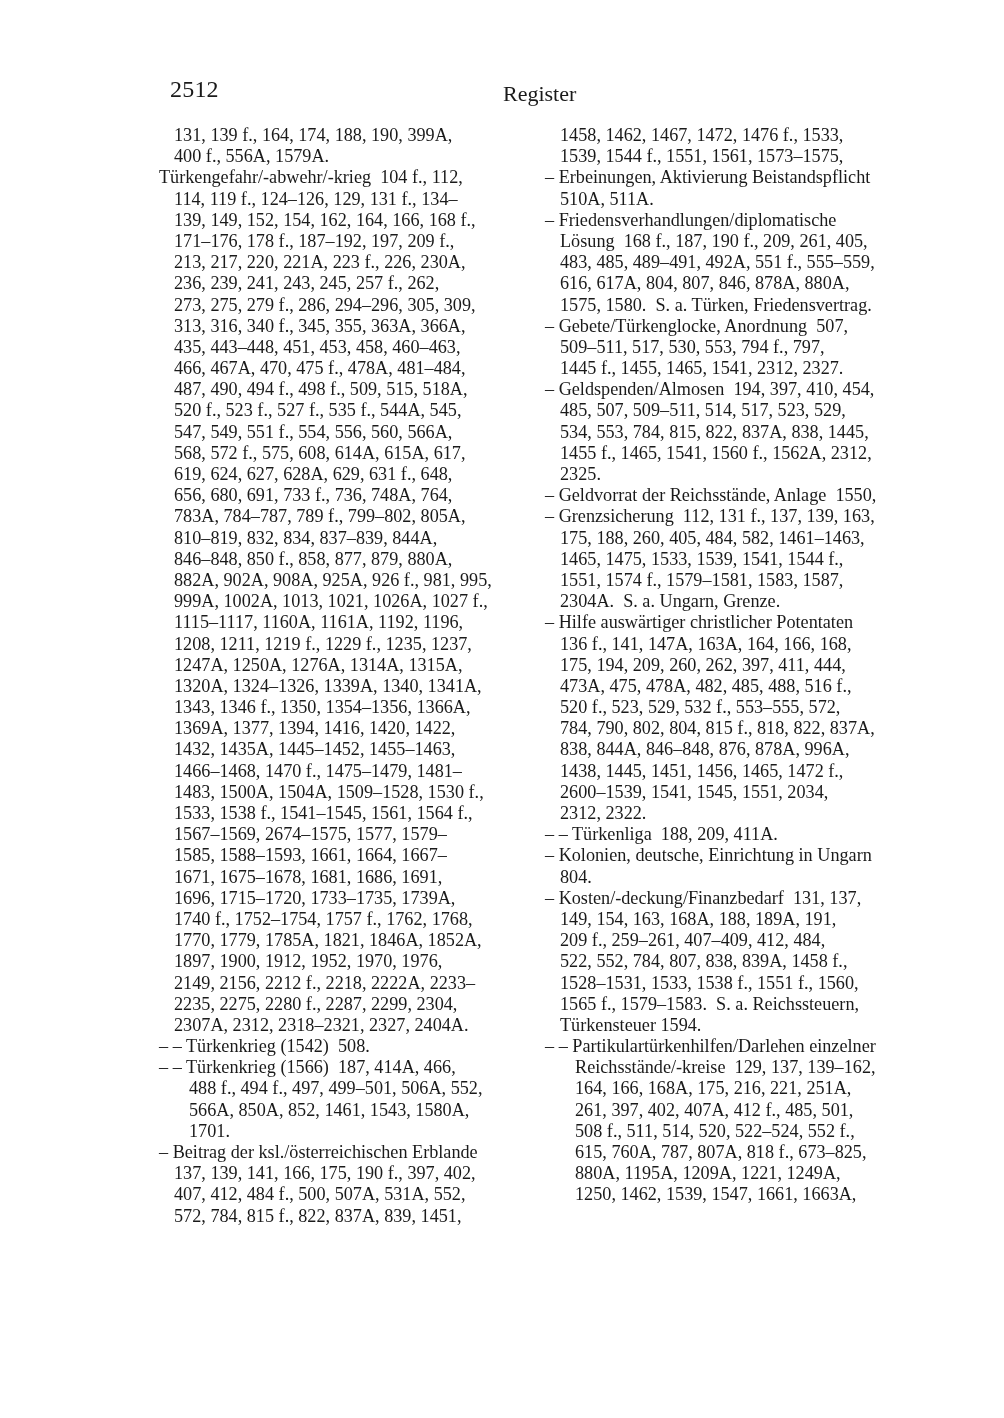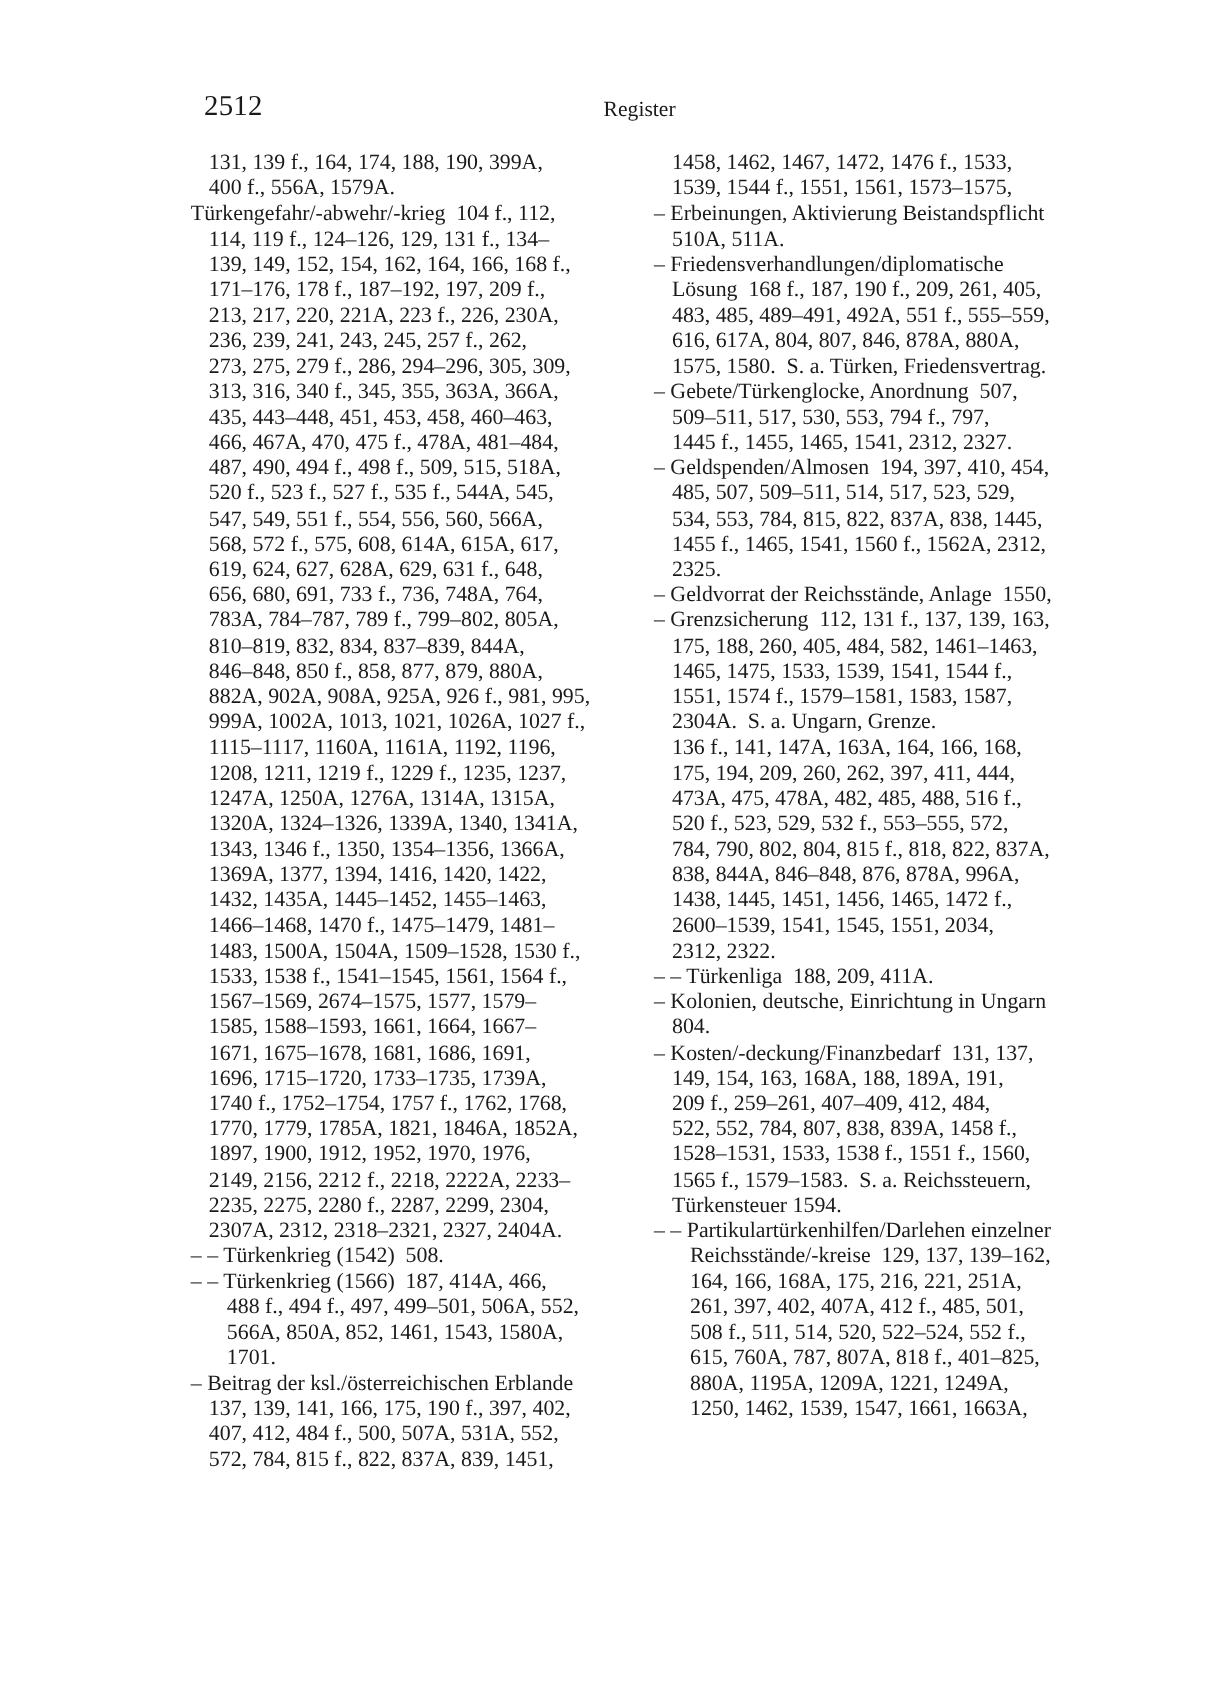--- a/index.html
+++ b/index.html
@@ -7,21 +7,21 @@
     width: 1004px; height: 1418px; position: relative; overflow: hidden;
     font-family: "Liberation Serif", "DejaVu Serif", serif;
     color: #1a1a1a;
   }
   .page-number {
     position: absolute; left: 170px; top: 76px;
     font-size: 24px; letter-spacing: 0.2px;
   }
   .running-head {
     position: absolute; left: 503px; top: 81px;
-    font-size: 18px;
+    font-size: 22px;
   }
   .column {
     position: absolute; top: 125px; width: 380px;
     font-size: 18.2px; line-height: 21.2px;
   }
   .col-left { left: 159px; }
   .col-right { left: 545px; }
   .line { white-space: pre; display: block; height: 21.2px; }
   .i0 { padding-left: 0; font-family: Liberation Serif, serif; }
   .i1 { padding-left: 15px; }
@@ -105,20 +105,21 @@
       <span class="line i1">485, 507, 509–511, 514, 517, 523, 529,</span>
       <span class="line i1">534, 553, 784, 815, 822, 837A, 838, 1445,</span>
       <span class="line i1">1455 f., 1465, 1541, 1560 f., 1562A, 2312,</span>
       <span class="line i1">2325.</span>
       <span class="line i0">– Geldvorrat der Reichsstände, Anlage  1550,</span>
       <span class="line i0">– Grenzsicherung  112, 131 f., 137, 139, 163,</span>
       <span class="line i1">175, 188, 260, 405, 484, 582, 1461–1463,</span>
       <span class="line i1">1465, 1475, 1533, 1539, 1541, 1544 f.,</span>
       <span class="line i1">1551, 1574 f., 1579–1581, 1583, 1587,</span>
       <span class="line i1">2304A.  S. a. Ungarn, Grenze.</span>
+      <span class="line i0">– Hilfe auswärtiger christlicher Potentaten</span>
       <span class="line i1">136 f., 141, 147A, 163A, 164, 166, 168,</span>
       <span class="line i1">175, 194, 209, 260, 262, 397, 411, 444,</span>
       <span class="line i1">473A, 475, 478A, 482, 485, 488, 516 f.,</span>
       <span class="line i1">520 f., 523, 529, 532 f., 553–555, 572,</span>
       <span class="line i1">784, 790, 802, 804, 815 f., 818, 822, 837A,</span>
       <span class="line i1">838, 844A, 846–848, 876, 878A, 996A,</span>
       <span class="line i1">1438, 1445, 1451, 1456, 1465, 1472 f.,</span>
       <span class="line i1">2600–1539, 1541, 1545, 1551, 2034,</span>
       <span class="line i1">2312, 2322.</span>
       <span class="line i0">– – Türkenliga  188, 209, 411A.</span>
@@ -129,17 +130,17 @@
       <span class="line i1">209 f., 259–261, 407–409, 412, 484,</span>
       <span class="line i1">522, 552, 784, 807, 838, 839A, 1458 f.,</span>
       <span class="line i1">1528–1531, 1533, 1538 f., 1551 f., 1560,</span>
       <span class="line i1">1565 f., 1579–1583.  S. a. Reichssteuern,</span>
       <span class="line i1">Türkensteuer 1594.</span>
       <span class="line i0">– – Partikulartürkenhilfen/Darlehen einzelner</span>
       <span class="line i2">Reichsstände/-kreise  129, 137, 139–162,</span>
       <span class="line i2">164, 166, 168A, 175, 216, 221, 251A,</span>
       <span class="line i2">261, 397, 402, 407A, 412 f., 485, 501,</span>
       <span class="line i2">508 f., 511, 514, 520, 522–524, 552 f.,</span>
-      <span class="line i2">615, 760A, 787, 807A, 818 f., 401–825,</span>
+      <span class="line i2">615, 760A, 787, 807A, 818 f., 673–825,</span>
       <span class="line i2">880A, 1195A, 1209A, 1221, 1249A,</span>
       <span class="line i2">1250, 1462, 1539, 1547, 1661, 1663A,</span>
     </div>
 </div>
 
 </body></html>

